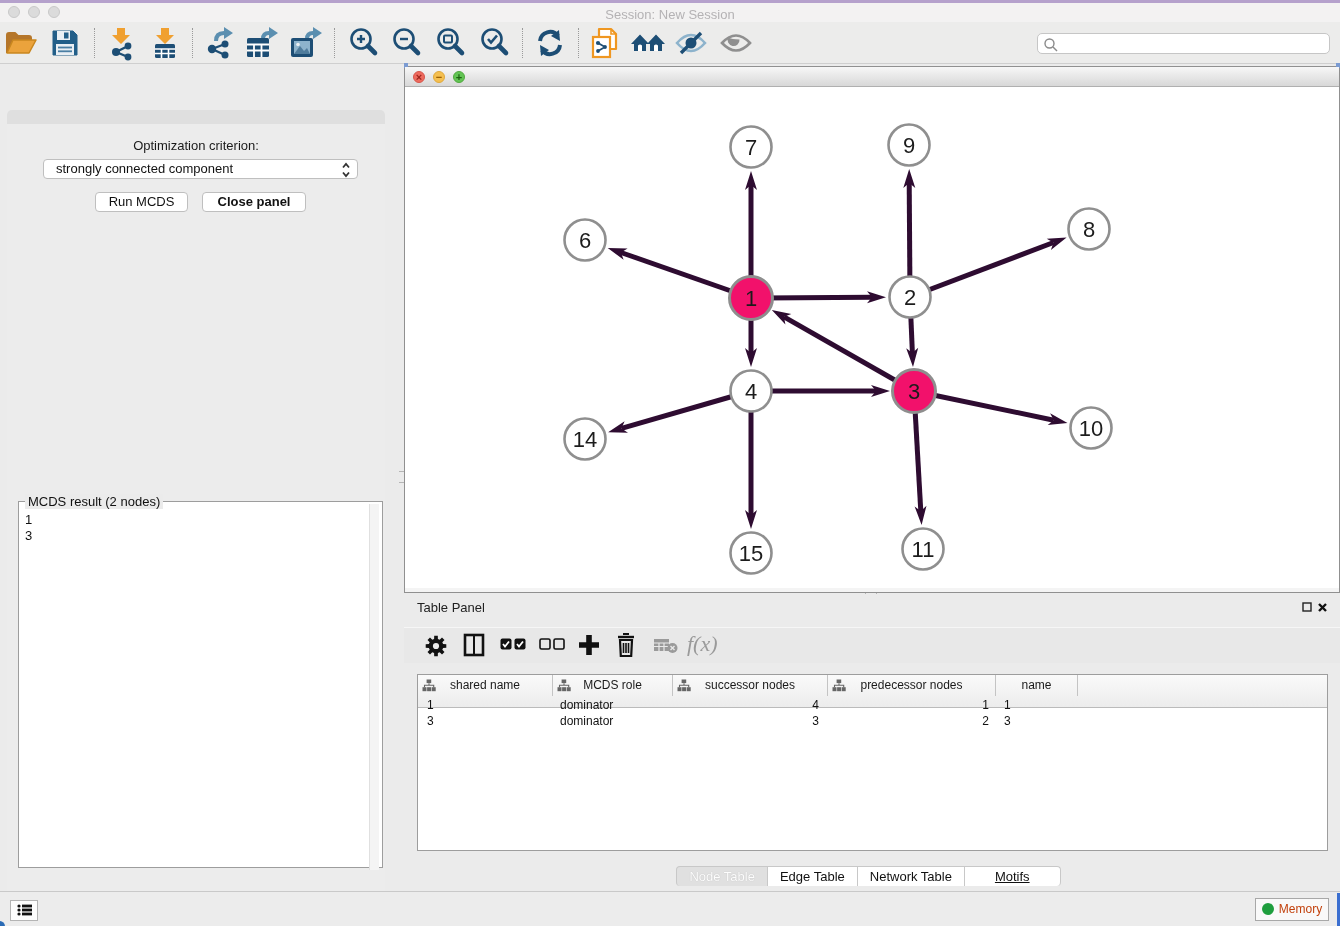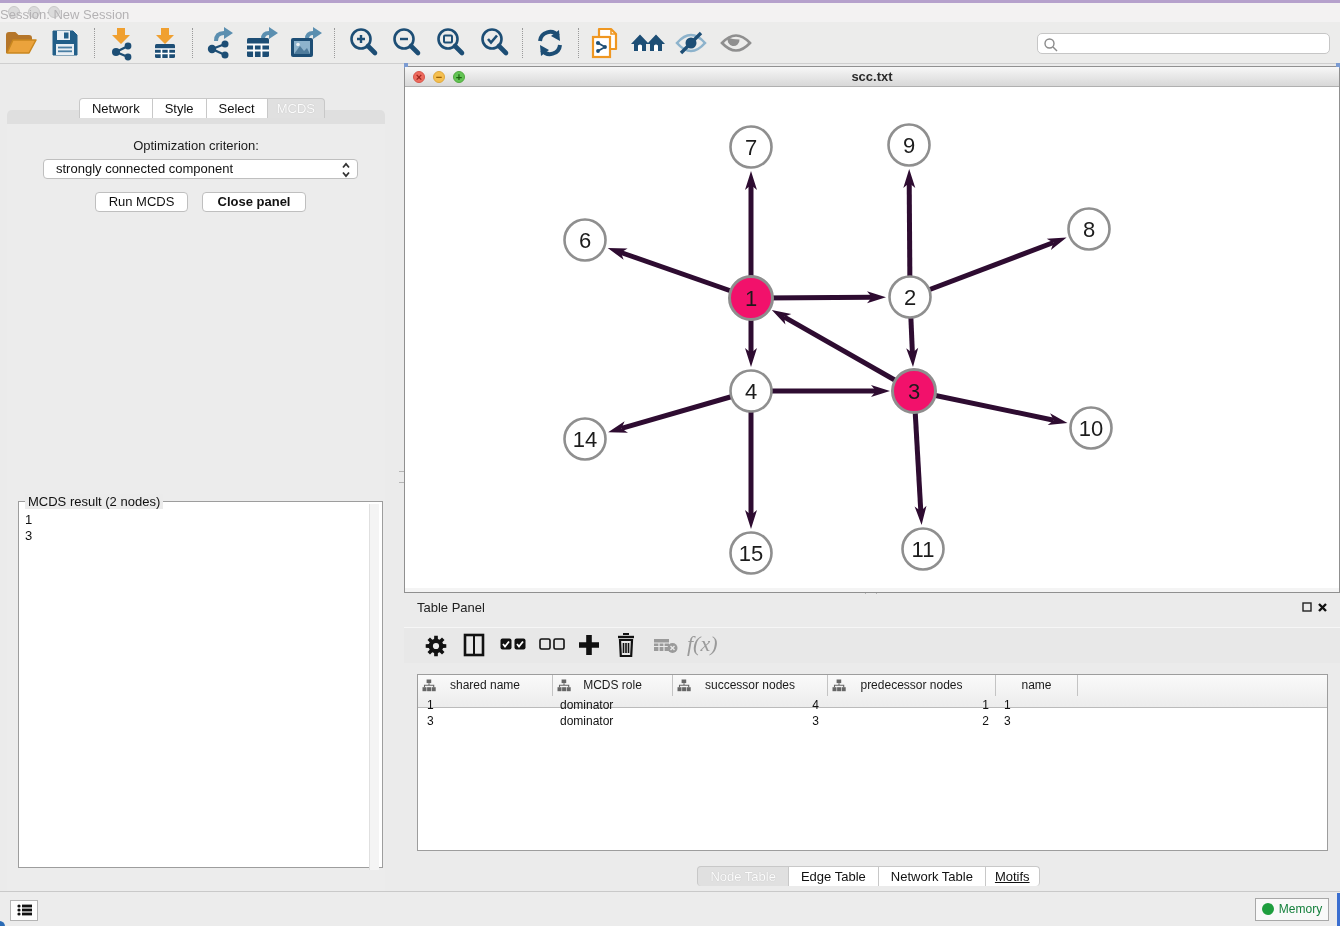--- a/index.html
+++ b/index.html
@@ -4,21 +4,21 @@
 <style>
 * { margin:0; padding:0; box-sizing:border-box; }
 html,body { width:1340px; height:926px; overflow:hidden; font-family:"Liberation Sans", sans-serif; }
 body { background:#ebebeb; position:relative; }
 .abs { position:absolute; }
 
 
 #topstrip { left:0; top:0; width:1340px; height:3px; background:#b5a1cc; }
 #titlebar { left:0; top:3px; width:1340px; height:19px; background:#f3f2f2; }
 #titlebar .tl { position:absolute; top:3px; width:12px; height:12px; border-radius:50%; background:#dbdbdb; border:1px solid #c9c9c9; }
-#title-text { position:absolute; top:4px; left:0; width:100%; text-align:left; font-size:13px; color:#b4b2b4; }
+#title-text { position:absolute; top:4px; left:0; width:100%; text-align:center; font-size:13px; color:#b4b2b4; }
 #toolbar { left:0; top:22px; width:1340px; height:42px; background:#ececeb; border-bottom:1px solid #cfcfcf; }
 .tsep { position:absolute; top:6px; height:30px; width:0; border-left:1px dotted #9a9a9a; }
 .ticon { position:absolute; top:3px; }
 #searchbox { position:absolute; left:1037px; top:11px; width:293px; height:21px; background:#fff; border:1px solid #c6c6c6; border-radius:5px; }
 #searchbox svg { position:absolute; left:5px; top:3px; }
 
 
 #cpanel { left:0; top:64px; width:392px; height:829px; background:#ebebeb; }
 #cp-head { position:absolute; left:0; top:0; width:100%; height:30px; }
 #cp-head .t { position:absolute; left:13px; top:8px; font-size:13px; color:#222; }
@@ -57,21 +57,21 @@
 .trow { position:absolute; left:0; width:100%; height:16px; font-size:12px; color:#111; }
 .trow span { position:absolute; line-height:16px; }
 #tp-tabs { position:absolute; left:-3px; top:272px; width:100%; text-align:center; height:20px; }
 #tp-tabs .jtab { height:20px; line-height:20px; }
 #tp-tabs .jtab.sel { border-radius:4px 0 0 4px; }
 #tp-tabs .jtab.last { border-radius:0 4px 4px 0; }
 
 
 #statusbar { left:0; top:891px; width:1340px; height:35px; background:#ececec; border-top:1px solid #c9c9c9; }
 #list-btn { position:absolute; left:10px; top:8px; width:28px; height:21px; background:#fdfdfd; border:1px solid #b4b4b4; }
-#mem-btn { position:absolute; right:11px; top:6px; width:74px; height:23px; background:#f9f9f9; border:1px solid #a8a8a8; font-size:12px; color:#15803d; text-align:center; line-height:21px; }
+#mem-btn { position:absolute; right:11px; top:6px; width:74px; height:23px; background:#f9f9f9; border:1px solid #a8a8a8; font-size:12px; color:#c2410c; text-align:center; line-height:21px; }
 #bluedot { position:absolute; left:-6px; top:921px; width:11px; height:11px; border-radius:50%; background:#2a6bb5; }
 </style>
 </head>
 <body>
 <div id="topstrip" class="abs"></div>
 <div id="titlebar" class="abs">
   <div class="tl" style="left:8px;"></div>
   <div class="tl" style="left:28px;"></div>
   <div class="tl" style="left:48px;"></div>
   <div id="title-text">Session: New Session</div>
@@ -201,23 +201,20 @@
   </svg>
   <div id="searchbox">
     <svg width="16" height="16" viewBox="0 0 16 16">
         <circle cx="6.5" cy="6.5" r="4.5" fill="none" stroke="#8a8a8a" stroke-width="1.4"></circle>
         <path d="M10 10 L14 14" stroke="#8a8a8a" stroke-width="1.4"></path>
       </svg>
   </div>
 </div>
 
 <div id="cpanel" class="abs">
-  <div id="cp-tabsrow">
-    <span class="jtab first">Network</span><span class="jtab">Style</span><span class="jtab">Select</span><span class="jtab sel" style="padding:0 9px;">MCDS</span>
-  </div>
   <div id="cp-pane">
     <div id="cp-band"></div>
     <div id="opt-label">Optimization criterion:</div>
     <div id="opt-select">strongly connected component
       <svg class="arrows" width="10" height="16">
           <path d="M2 5.5 L5 2 L8 5.5" fill="none" stroke="#333" stroke-width="1.8"></path>
           <path d="M2 10.5 L5 14 L8 10.5" fill="none" stroke="#333" stroke-width="1.8"></path>
         </svg>
     </div>
     <div class="btn" style="left:88px; top:82px; width:93px;">Run MCDS</div>
@@ -232,21 +229,20 @@
 
 <div id="vgrip" class="abs" style="left:399px;top:471px;width:5px;height:12px;border-top:1px solid #b5b5b5;border-bottom:1px solid #b5b5b5;"></div>
 <div id="hgrip" class="abs" style="left:865px;top:589px;width:12px;height:5px;border-left:1px solid #b5b5b5;border-right:1px solid #b5b5b5;"></div>
 <div id="netwin" class="abs">
   <div style="position:absolute;left:-1px;top:-4px;width:4px;height:5px;background:#7b9bd2;"></div>
   <div style="position:absolute;right:-1px;top:-4px;width:4px;height:5px;background:#7b9bd2;"></div>
   <div id="net-titlebar">
     <div class="mtl" style="left:8px; background:#ee6a5e; border:1px solid #d5564c; color:#99231b;">×</div>
     <div class="mtl" style="left:28px; background:#f5bf4f; border:1px solid #dfa93c; color:#985e00;">−</div>
     <div class="mtl" style="left:48px; background:#62c454; border:1px solid #51a83f; color:#1d6310;">+</div>
-    <div id="net-title">scc.txt</div>
   </div>
   <div id="net-canvas">
     <svg width="934" height="500" viewBox="0 0 934 500" style="position:absolute;left:0;top:0">
       <g stroke="#2e0c31" stroke-width="5" fill="none">
         <line x1="346.0" y1="210.0" x2="346.0" y2="97.0"></line>
         <line x1="346.0" y1="210.0" x2="215.9" y2="164.5"></line>
         <line x1="346.0" y1="210.0" x2="467.0" y2="209.2"></line>
         <line x1="346.0" y1="210.0" x2="346.0" y2="265.0"></line>
         <line x1="505.0" y1="209.0" x2="504.2" y2="95.0"></line>
         <line x1="505.0" y1="209.0" x2="648.5" y2="154.5"></line>
@@ -405,21 +401,21 @@
     </div>
     <div class="trow" style="top:38px;">
       <span style="left:9px;">3</span>
       <span style="left:142px;">dominator</span>
       <span style="left:255px; width:146px; text-align:right;">3</span>
       <span style="left:410px; width:161px; text-align:right;">2</span>
       <span style="left:586px;">3</span>
     </div>
   </div>
   <div id="tp-tabs">
-    <span class="jtab sel">Node Table</span><span class="jtab">Edge Table</span><span class="jtab">Network Table</span><span class="jtab last" style="padding:0 9px;text-decoration:underline;">Motifs</span>
+    <span class="jtab sel">Node Table</span><span class="jtab">Edge Table</span><span class="jtab">Network Table</span><span class="jtab last" style="padding:0 30px;text-decoration:underline;">Motifs</span>
   </div>
 </div>
 
 <div id="statusbar" class="abs">
   <div id="list-btn">
     <svg width="26" height="18" style="position:absolute;left:1px;top:0px">
       <circle cx="7" cy="5" r="1.6" fill="#111"></circle>
         <rect x="10" y="3.6" width="10" height="2.8" fill="#111"></rect>
       <circle cx="7" cy="9" r="1.6" fill="#111"></circle>
         <rect x="10" y="7.6" width="10" height="2.8" fill="#111"></rect>

